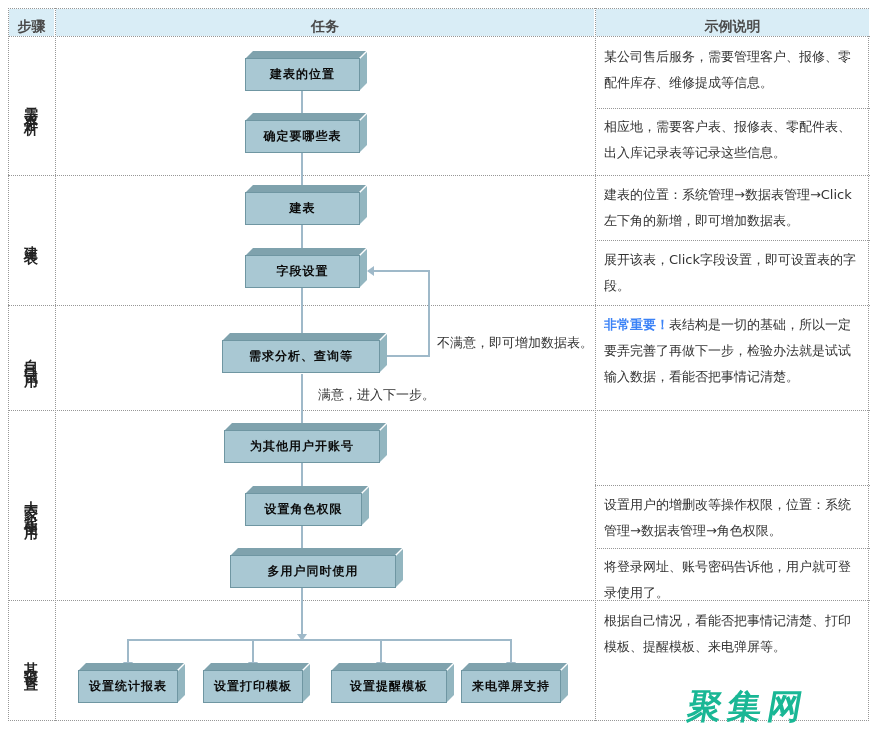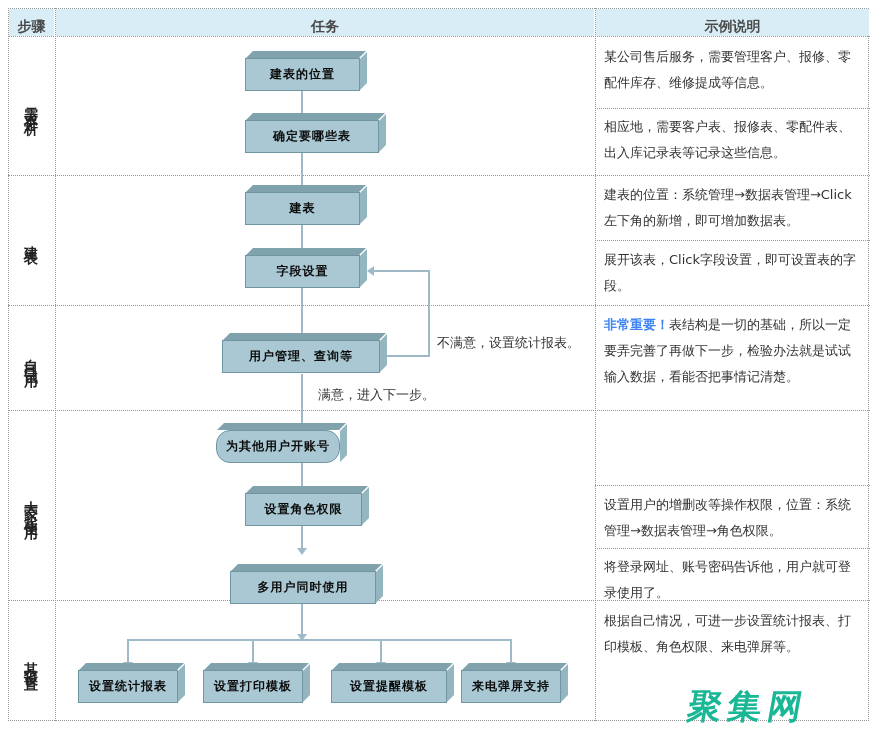--- a/index.html
+++ b/index.html
@@ -112,61 +112,61 @@
   <div class="ad" style="left:506px; top:662px;"></div>
 
   <div class="hl" style="left:383px; top:355px; width:47px;"></div>
   <div class="vl" style="left:428px; top:270px; height:87px;"></div>
   <div class="hl" style="left:374px; top:270px; width:56px;"></div>
   <div class="al" style="left:367px; top:266px;"></div>
 
   <div class="fbox" style="left:245px; top:58px;  width:115px;">
       <span>建表的位置</span>
     </div>
-  <div class="fbox" style="left:245px; top:120px; width:134px;">
+  <div class="fbox" style="left:245px; top:120px; width:115px;">
       <span>确定要哪些表</span>
     </div>
   <div class="fbox" style="left:245px; top:192px; width:115px;">
       <span>建表</span>
     </div>
   <div class="fbox" style="left:245px; top:255px; width:115px;">
       <span>字段设置</span>
     </div>
   <div class="fbox" style="left:222px; top:340px; width:158px;">
-      <span>用户管理、查询等</span>
+      <span>需求分析、查询等</span>
     </div>
-  <div class="fbox" style="left:216px; top:430px; width:124px;border-radius:14px;">
+  <div class="fbox" style="left:224px; top:430px; width:156px;">
       <span>为其他用户开账号</span>
     </div>
   <div class="fbox" style="left:245px; top:493px; width:117px;">
       <span>设置角色权限</span>
     </div>
-  <div class="fbox" style="left:230px; top:555px; width:146px;margin-top:16px;">
+  <div class="fbox" style="left:230px; top:555px; width:166px;">
       <span>多用户同时使用</span>
     </div>
   <div class="fbox" style="left:78px;  top:670px; width:100px;">
       <span>设置统计报表</span>
     </div>
   <div class="fbox" style="left:203px; top:670px; width:100px;">
       <span>设置打印模板</span>
     </div>
   <div class="fbox" style="left:331px; top:670px; width:116px;">
       <span>设置提醒模板</span>
     </div>
   <div class="fbox" style="left:461px; top:670px; width:100px;">
       <span>来电弹屏支持</span>
     </div>
 
-  <div class="anno" style="left:437px; top:334px;">不满意，设置统计报表。</div>
+  <div class="anno" style="left:437px; top:334px;">不满意，即可增加数据表。</div>
   <div class="anno" style="left:318px; top:386px;">满意，进入下一步。</div>
 
   <div class="ex" style="top:44px;">某公司售后服务，需要管理客户、报修、零配件库存、维修提成等信息。</div>
   <div class="ex" style="top:114px;">相应地，需要客户表、报修表、零配件表、出入库记录表等记录这些信息。</div>
   <div class="ex" style="top:182px;">建表的位置：系统管理→数据表管理→Click左下角的新增，即可增加数据表。</div>
   <div class="ex" style="top:247px;">展开该表，Click字段设置，即可设置表的字段。</div>
   <div class="ex" style="top:312px;"><span class="imp">非常重要！</span><span>表结构是一切的基础，所以一定要弄完善了再做下一步，检验办法就是试试输入数据，看能否把事情记清楚。</span></div>
   <div class="ex" style="top:492px;">设置用户的增删改等操作权限，位置：系统管理→数据表管理→角色权限。</div>
   <div class="ex" style="top:554px;">将登录网址、账号密码告诉他，用户就可登录使用了。</div>
-  <div class="ex" style="top:608px;">根据自己情况，可进一步设置统计报表、打印模板、角色权限、来电弹屏等。</div>
+  <div class="ex" style="top:608px;">根据自己情况，看能否把事情记清楚、打印模板、提醒模板、来电弹屏等。</div>
 
   <div class="watermark">聚集网</div>
 
 </div>
 
 </body></html>

